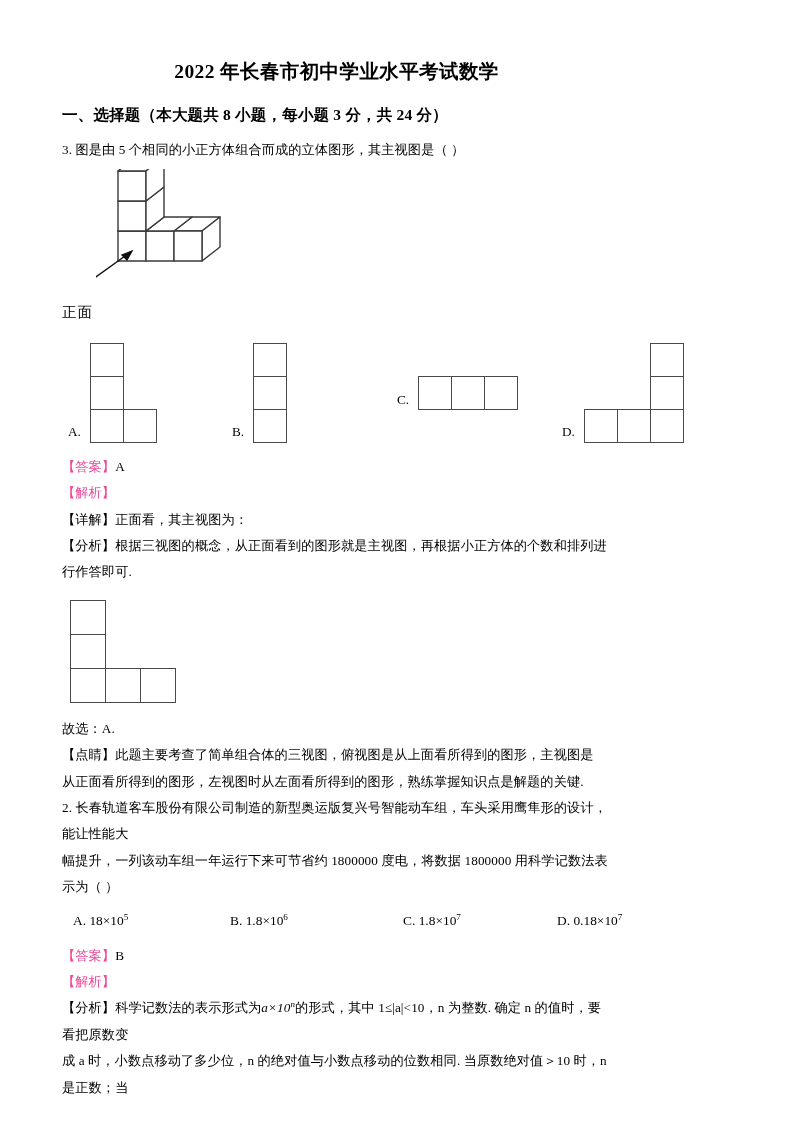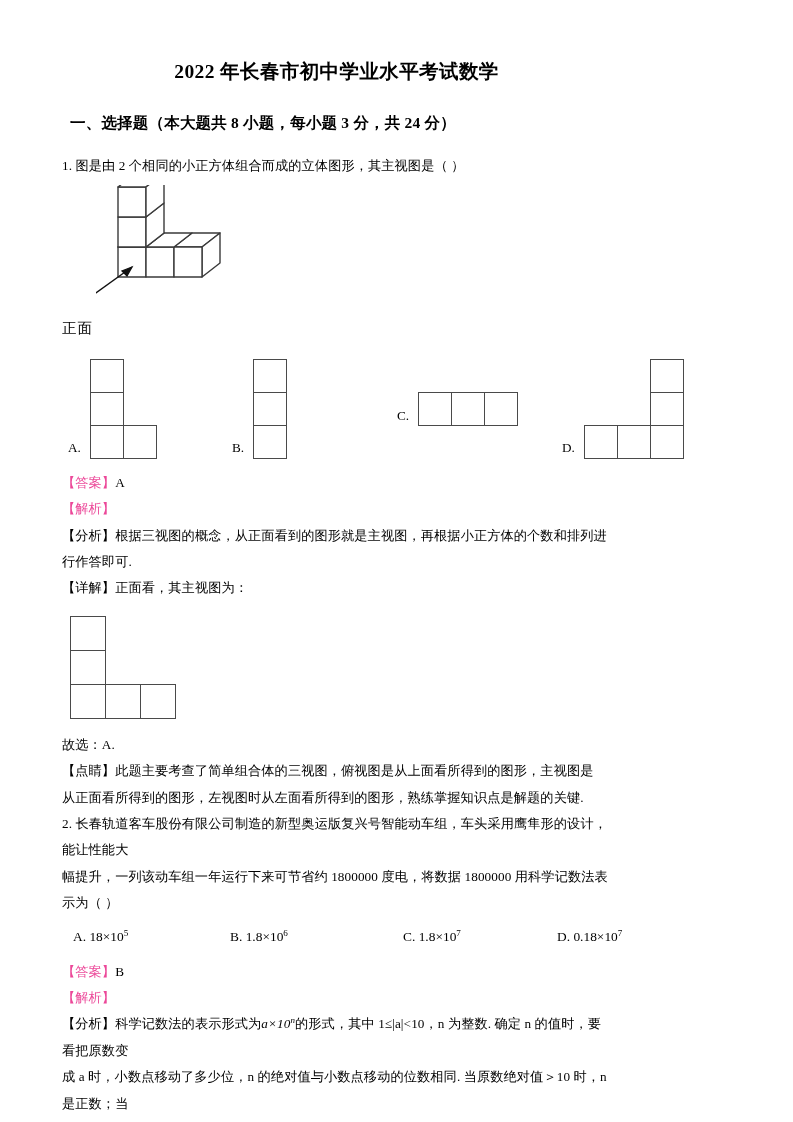--- a/index.html
+++ b/index.html
@@ -26,21 +26,21 @@
     text-align: center;
     font-size: 19.5px;
     font-weight: bold;
     margin: 0;
     padding-top: 58px;
     letter-spacing: 0.4px;
   }
   .section-heading {
     font-size: 15.5px;
     font-weight: bold;
-    margin: 8px;
+    margin: 0;
     padding-top: 20px;
     letter-spacing: 0.2px;
   }
   .qline {
     font-size: 13.2px;
     line-height: 1.95;
     margin: 0;
     padding-top: 11px;
     letter-spacing: 0.1px;
   }
@@ -125,21 +125,21 @@
 </style>
 </head>
 <body>
 
 <div class="page">
 
   <div class="doc-title">2022 年长春市初中学业水平考试数学</div>
 
   <div class="section-heading">一、选择题（本大题共 8 小题，每小题 3 分，共 24 分）</div>
 
-  <div class="qline">1. 图是由 2 个相同的小正方体组合而成的立体图形，其主视图是（      ）</div>
+  <div class="qline">3. 图是由 5 个相同的小正方体组合而成的立体图形，其主视图是（      ）</div>
 
   <div class="solid-fig">
     <svg width="230" height="140" viewBox="0 0 230 140">
       <g fill="#ffffff" stroke="#3a3a3a" stroke-width="1.4" stroke-linejoin="round">
 
         <polygon points="78,62 96,48 124,48 106,62"></polygon>
         <polygon points="106,62 124,48 124,78 106,92"></polygon>
 
         <polygon points="22,62 50,62 50,92 22,92"></polygon>
         <polygon points="50,62 78,62 78,92 50,92"></polygon>
@@ -209,25 +209,25 @@
 
   <div class="body-line" style="padding-top:6px;">
     <span class="marker">【答案】</span><span class="ans-val">A</span>
   </div>
 
   <div class="body-line">
     <span class="marker">【解析】</span>
   </div>
 
   <div class="body-line">
+    <span>【详解】</span><span>正面看，其主视图为：</span>
+  </div>
+
+  <div class="body-line">
     <span>【分析】</span><span>根据三视图的概念，从正面看到的图形就是主视图，再根据小正方体的个数和排列进行作答即可.</span>
-  </div>
-
-  <div class="body-line">
-    <span>【详解】</span><span>正面看，其主视图为：</span>
   </div>
 
   <div class="sol-fig">
     <div class="grid-fig" style="width:106px;height:102px;">
       <div class="cell" style="left:0px;  top:0px;  width:36px;height:35px;"></div>
       <div class="cell" style="left:0px;  top:34px; width:36px;height:35px;"></div>
       <div class="cell" style="left:0px;  top:68px; width:36px;height:35px;"></div>
       <div class="cell" style="left:35px; top:68px; width:36px;height:35px;"></div>
       <div class="cell" style="left:70px; top:68px; width:36px;height:35px;"></div>
     </div>

